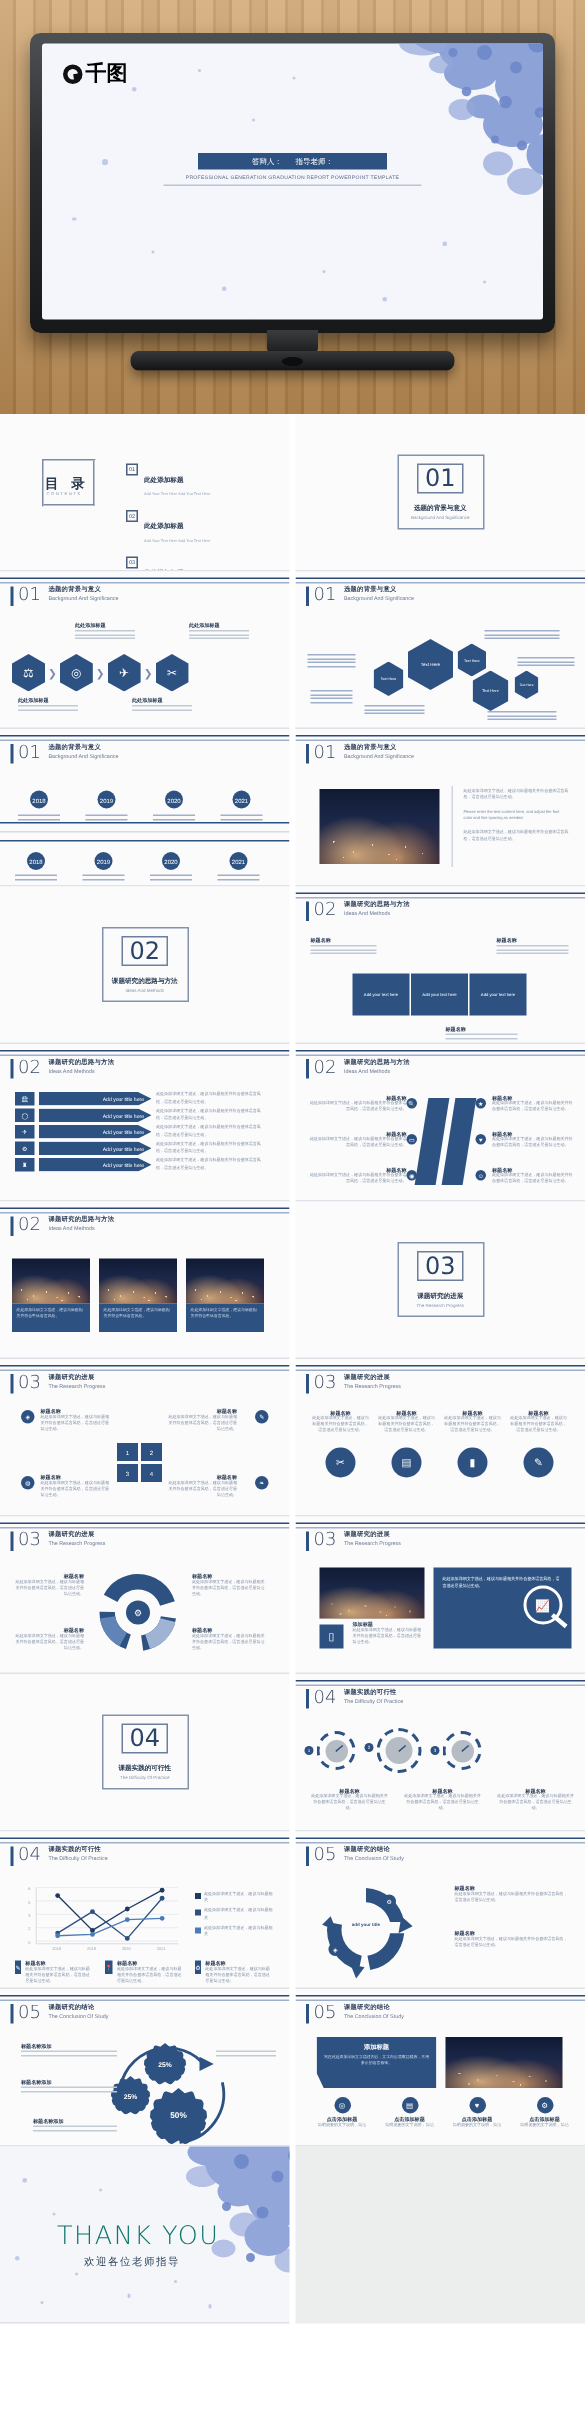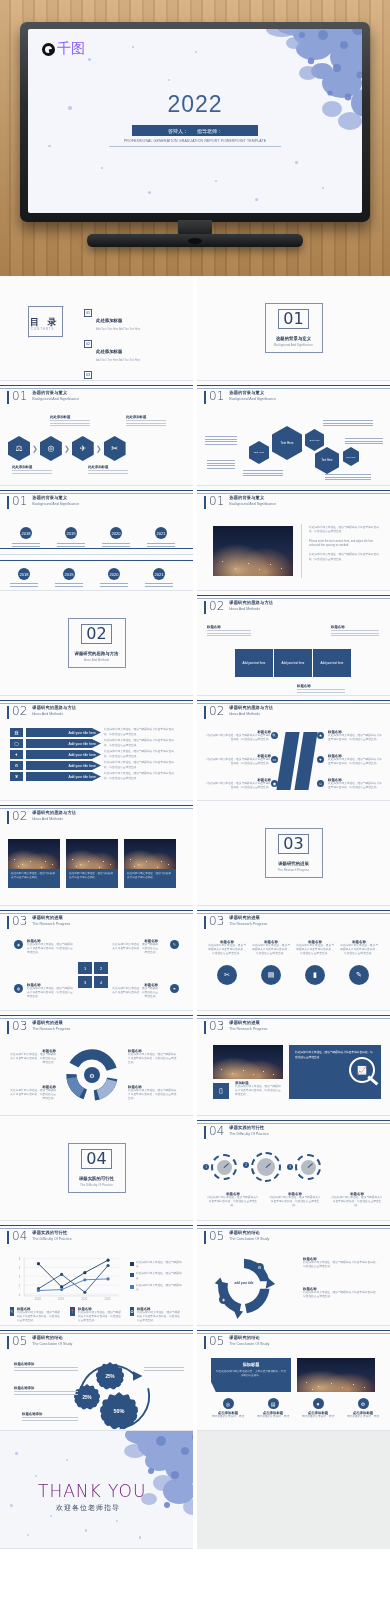--- a/index.html
+++ b/index.html
@@ -55,21 +55,21 @@
 
   .logo { position:absolute; left:14px; top:11px; display:flex; align-items:center; gap:2px; }
   .logo-ring {
     width:13px; height:13px; border:3px solid #111; border-radius:50%;
     position:relative;
   }
   .logo-ring::after{
     content:""; position:absolute; right:-2px; bottom:0px;
     width:5px; height:3.5px; background:#111; transform:rotate(-10deg);
   }
-  .logo-text { font-size:14px; font-weight:normal; color:#8b5cf6; letter-spacing:0px;
+  .logo-text { font-size:14px; font-weight:bold; color:#000000; letter-spacing:0px;
     font-family:"DejaVu Sans", sans-serif; }
 
   .cover-center { position:absolute; left:0; right:0; top:64px; text-align:center; }
   .cover-year { font-size:23px; color:#3f6092; letter-spacing:1px; line-height:1; font-weight:400;}
   .cover-title {
     font-size:19px; color:#1d3a63; font-weight:bold; letter-spacing:1px;
     margin-top:2px; line-height:1.1;
   }
   .cover-bar {
     margin:9px auto 0; width:126px; height:11px; background:#2d5282;
@@ -189,21 +189,21 @@
     background:#2d5282; transform-origin:0 50%; transform:rotate(-40deg); }
   .gear { background:#2d5282; color:#fff; font-size:5px; font-weight:bold;
     display:flex; align-items:center; justify-content:center; border-radius:50%;
     clip-path:polygon(50% 0%,61% 9%,75% 5%,80% 19%,95% 21%,93% 36%,105% 45%,96% 57%,
       103% 70%,89% 76%,89% 91%,74% 89%,64% 100%,50% 92%,36% 100%,26% 89%,11% 91%,
       11% 76%,-3% 70%,4% 57%,-5% 45%,7% 36%,5% 21%,20% 19%,25% 5%,39% 9%); }
   .legend-sq { width:4px; height:4px; display:inline-block; }
 
   
   .ty { position:relative; background:#f5f6fa; }
-  .ty-title { position:absolute; left:38px; top:50px; font-size:17px; color:#701a75;
+  .ty-title { position:absolute; left:38px; top:50px; font-size:17px; color:#0f766e;
     letter-spacing:1px; font-weight:300; font-family:"DejaVu Sans", sans-serif; }
   .ty-sub { position:absolute; left:56px; top:72px; font-size:7px; color:#33475f; letter-spacing:1px; }
 </style>
 </head>
 <body>
 
 <div class="hero">
   <div class="wood"></div>
   <div class="tv-wrap">
     <div class="tv-bezel">
@@ -254,21 +254,20 @@
           <i class="dot" style="left:88%;top:86%;width:2px;height:2px;"></i>
           <i class="dot" style="left:50%;top:12%;width:2px;height:2px;"></i>
         </div>
 
         <div class="logo">
           <span class="logo-ring"></span>
           <span class="logo-text">千图</span>
         </div>
 
         <div class="cover-center">
-          <div class="cover-year">2022</div>
           <div class="cover-bar">
             <span>答辩人：</span>
             <span>指导老师：</span>
           </div>
           <div class="cover-en">PROFESSIONAL GENERATION GRADUATION REPORT POWERPOINT TEMPLATE</div>
           <div class="cover-rule"></div>
         </div>
 
       </div>
     </div>

